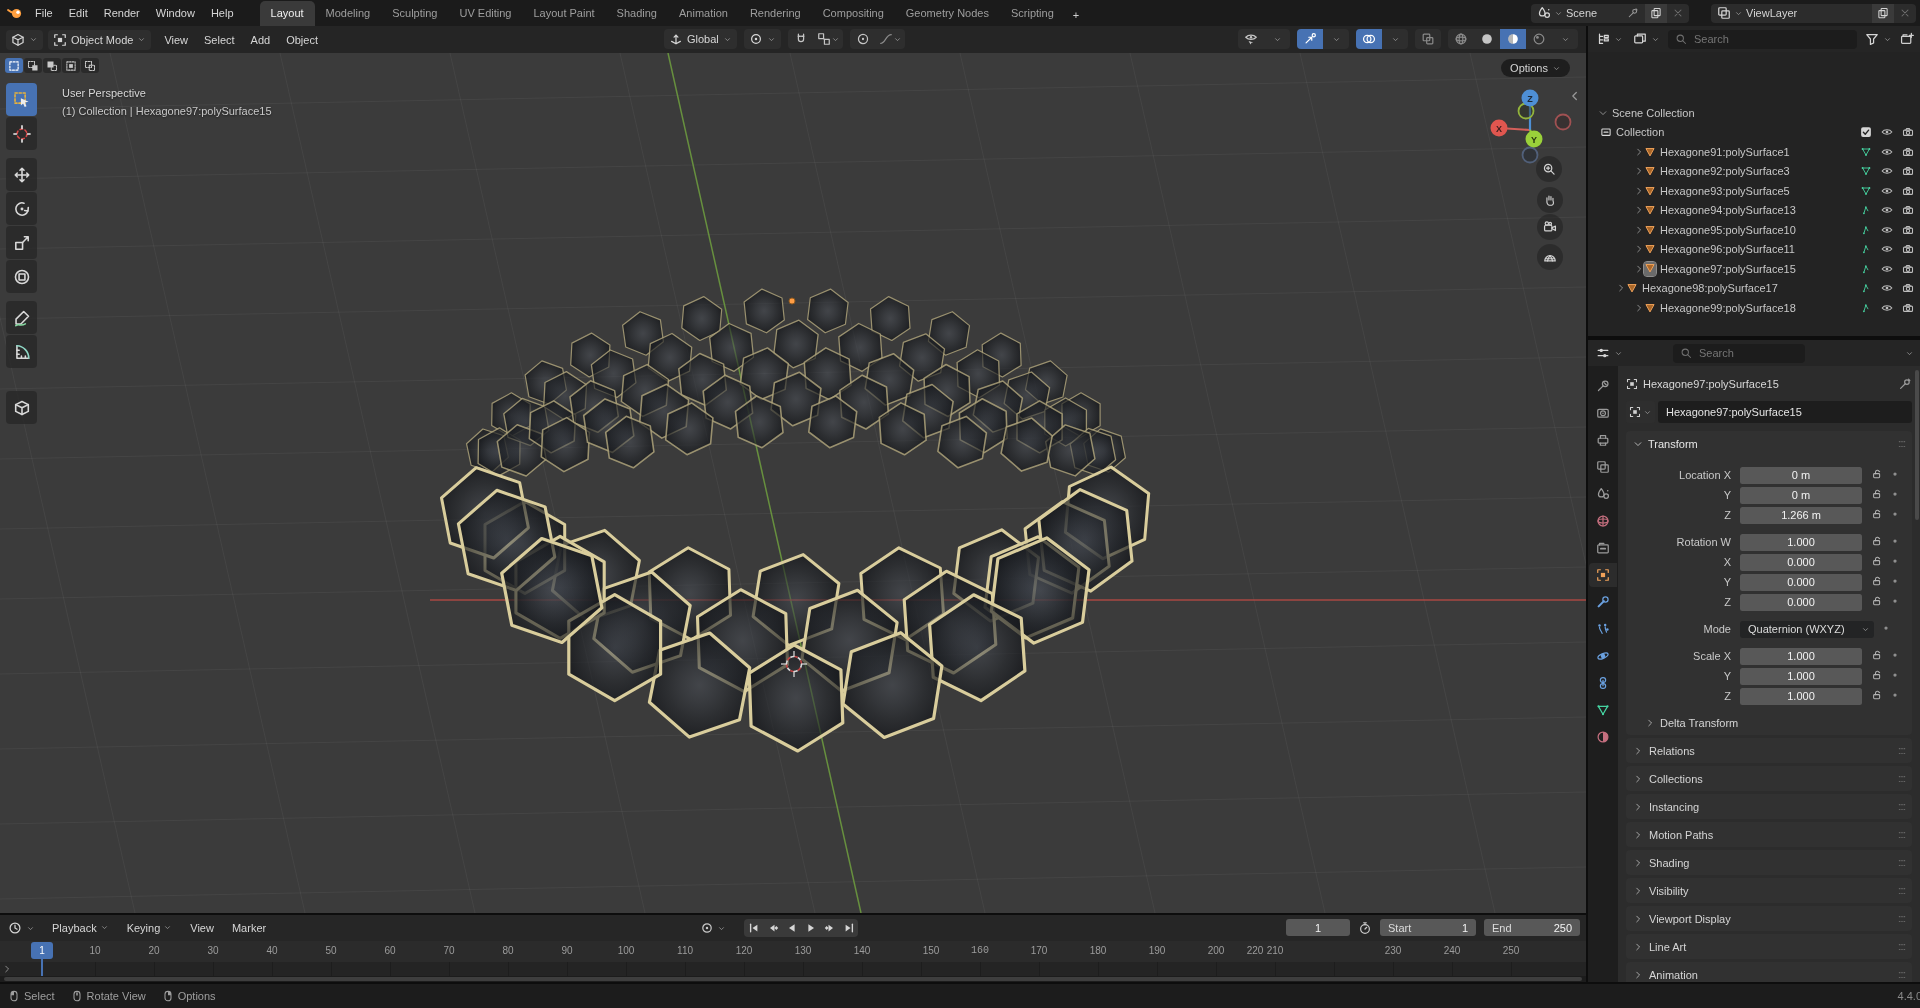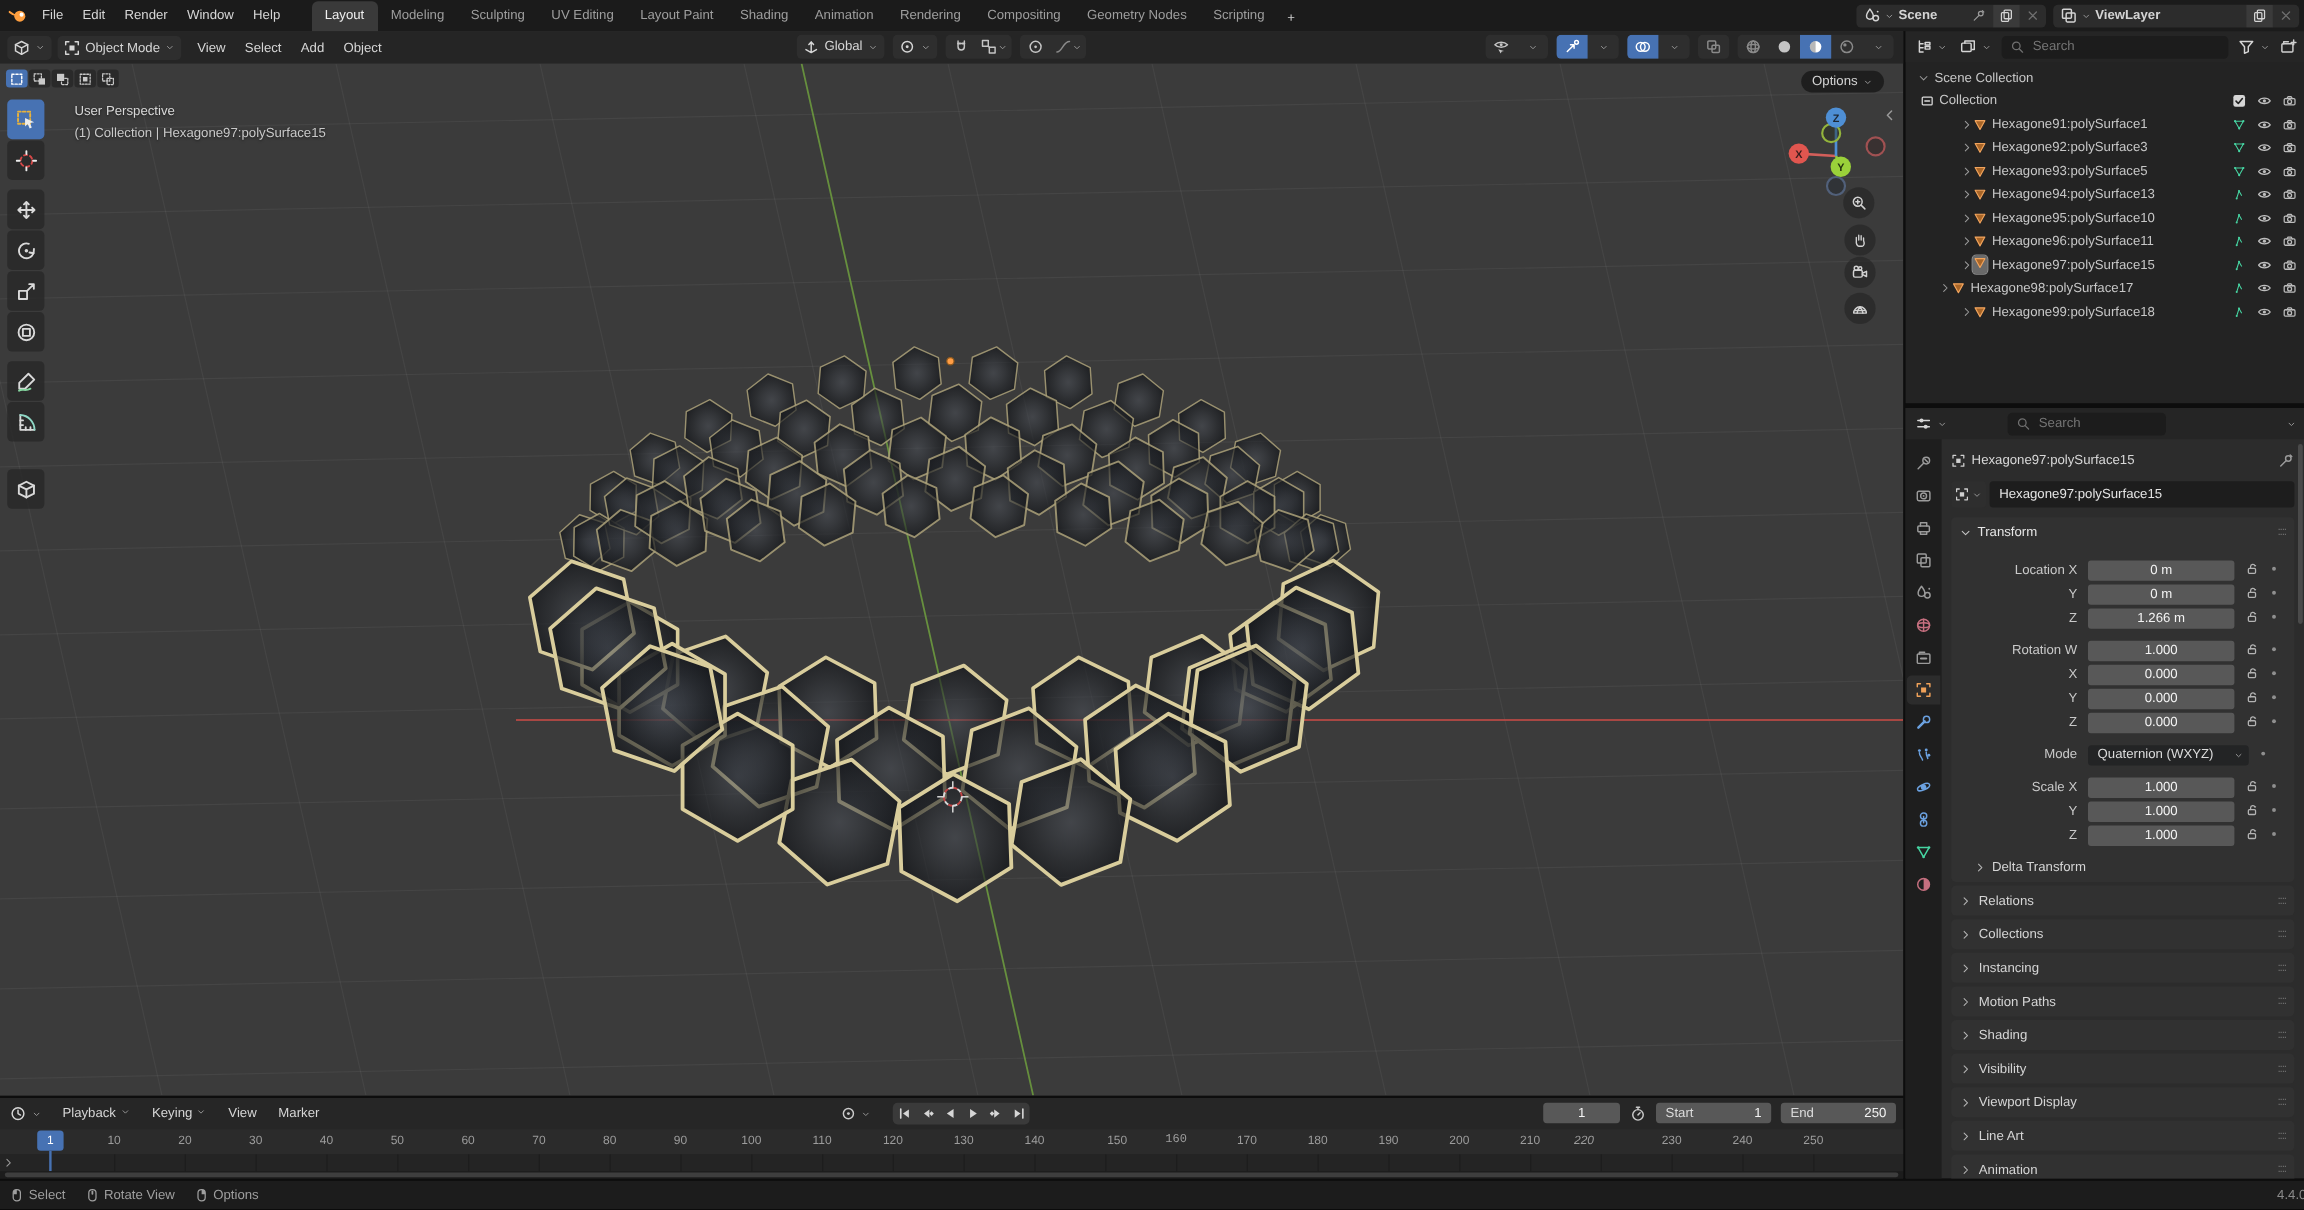--- a/index.html
+++ b/index.html
@@ -13,21 +13,21 @@
   .caret{width:9px;height:9px;color:#9a9a9a;}
 
   
   #topbar{left:0;top:0;width:1920px;height:26px;background:#1b1b1b;display:flex;align-items:center;}
   #tb-menus{display:flex;align-items:center;height:100%;}
   .menu{padding:0 8px;color:#d6d6d6;cursor:default;line-height:26px;}
   #tb-tabs{display:flex;align-items:flex-end;height:100%;margin-left:18px;justify-content:flex-end;}
   .tab{padding:5px 11px 6px;color:#9e9e9e;border-radius:5px 5px 0 0;line-height:14px;}
   .tab.active{background:#3a3a3a;color:#f0f0f0;}
   .tab-add{padding:5px 8px;color:#cfcfcf;}
-  #tb-right{margin-left:auto;display:flex;align-items:center;gap:6px;padding-right:4px;font-weight:bold;}
+  #tb-right{margin-left:auto;display:flex;align-items:center;gap:22px;padding-right:4px;}
   .idwidget{display:flex;align-items:center;background:#2c2c2c;border-radius:4px;height:19px;overflow:hidden;}
   .idwidget .fld{display:flex;align-items:center;gap:3px;padding:0 6px;height:100%;}
   .idwidget .btn{display:flex;align-items:center;justify-content:center;width:22px;height:100%;background:#3a3a3a;}
   .idwidget .btn.dim{background:transparent;color:#6f6f6f;}
 
   
   #viewport{left:0;top:26px;width:1586px;height:887px;background:#3b3b3b;}
   #vp-header{position:absolute;left:0;top:0;right:0;height:27px;background:#252525;display:flex;align-items:center;padding-left:6px;gap:5px;}
   .hbtn{display:flex;align-items:center;gap:4px;background:#2e2e2e;border-radius:4px;height:20px;padding:0 5px;color:#d6d6d6;}
   .hbtn.plain{background:transparent;}
@@ -805,21 +805,21 @@
       </div>
       <span class="ic" style="color:#cfcfcf">
           <svg viewBox="0 0 16 16" fill="none" stroke="currentColor" stroke-width="1.4" stroke-linecap="round" stroke-linejoin="round">
             <rect x="1.8" y="5" width="10.5" height="8" rx="1"></rect>
             <path d="M3.5 5 V3.2 H8"></path>
             <path d="M13 1.5 v4.6 M10.7 3.8 h4.6"></path>
           </svg>
         </span>
     </div>
     <div id="outliner-body">
-        <div class="orow" style="padding-left: 10px;">
+        <div class="orow" style="padding-left: 10px; margin-top: 48px;">
           <span class="ic i10" style="color: rgb(154, 154, 154);">
             <svg viewBox="0 0 16 16" fill="none" stroke="currentColor" stroke-width="1.4" stroke-linecap="round" stroke-linejoin="round">
               <path d="M3.5 6 L8 10.5 L12.5 6"></path>
             </svg>
           </span>
           <span class="lbl">Scene Collection</span>
         </div>
         <div class="orow" style="padding-left: 12px;">
           <span class="ic i12" style="color: rgb(220, 220, 220);">
             <svg viewBox="0 0 16 16" fill="none" stroke="currentColor" stroke-width="1.4" stroke-linecap="round" stroke-linejoin="round">
@@ -1738,21 +1738,21 @@
         <span class="rlabel" style="left: 744.1px;">120</span>
         <span class="rlabel" style="left: 803.1px;">130</span>
         <span class="rlabel" style="left: 862.1px;">140</span>
         <span class="rlabel" style="left: 931px;">150</span>
         <span class="rlabel" style="left: 980.1px; font-family: Liberation Mono, monospace;">160</span>
         <span class="rlabel" style="left: 1039.1px;">170</span>
         <span class="rlabel" style="left: 1098.1px;">180</span>
         <span class="rlabel" style="left: 1157.1px;">190</span>
         <span class="rlabel" style="left: 1216.1px;">200</span>
         <span class="rlabel" style="left: 1275.1px;">210</span>
-        <span class="rlabel" style="left: 1320px; font-style: italic;">220</span>
+        <span class="rlabel" style="left: 1255px;">220</span>
         <span class="rlabel" style="left: 1393.1px;">230</span>
         <span class="rlabel" style="left: 1452.1px;">240</span>
         <span class="rlabel" style="left: 1511.1px;">250</span>
       </div>
     <div id="tl-track">
       <span class="ic i10 abs" style="left:2px;top:2px;color:#9a9a9a">
           <svg viewBox="0 0 16 16" fill="none" stroke="currentColor" stroke-width="1.4" stroke-linecap="round" stroke-linejoin="round">
             <path d="M6 3.5 L10.5 8 L6 12.5"></path>
           </svg>
         </span>

